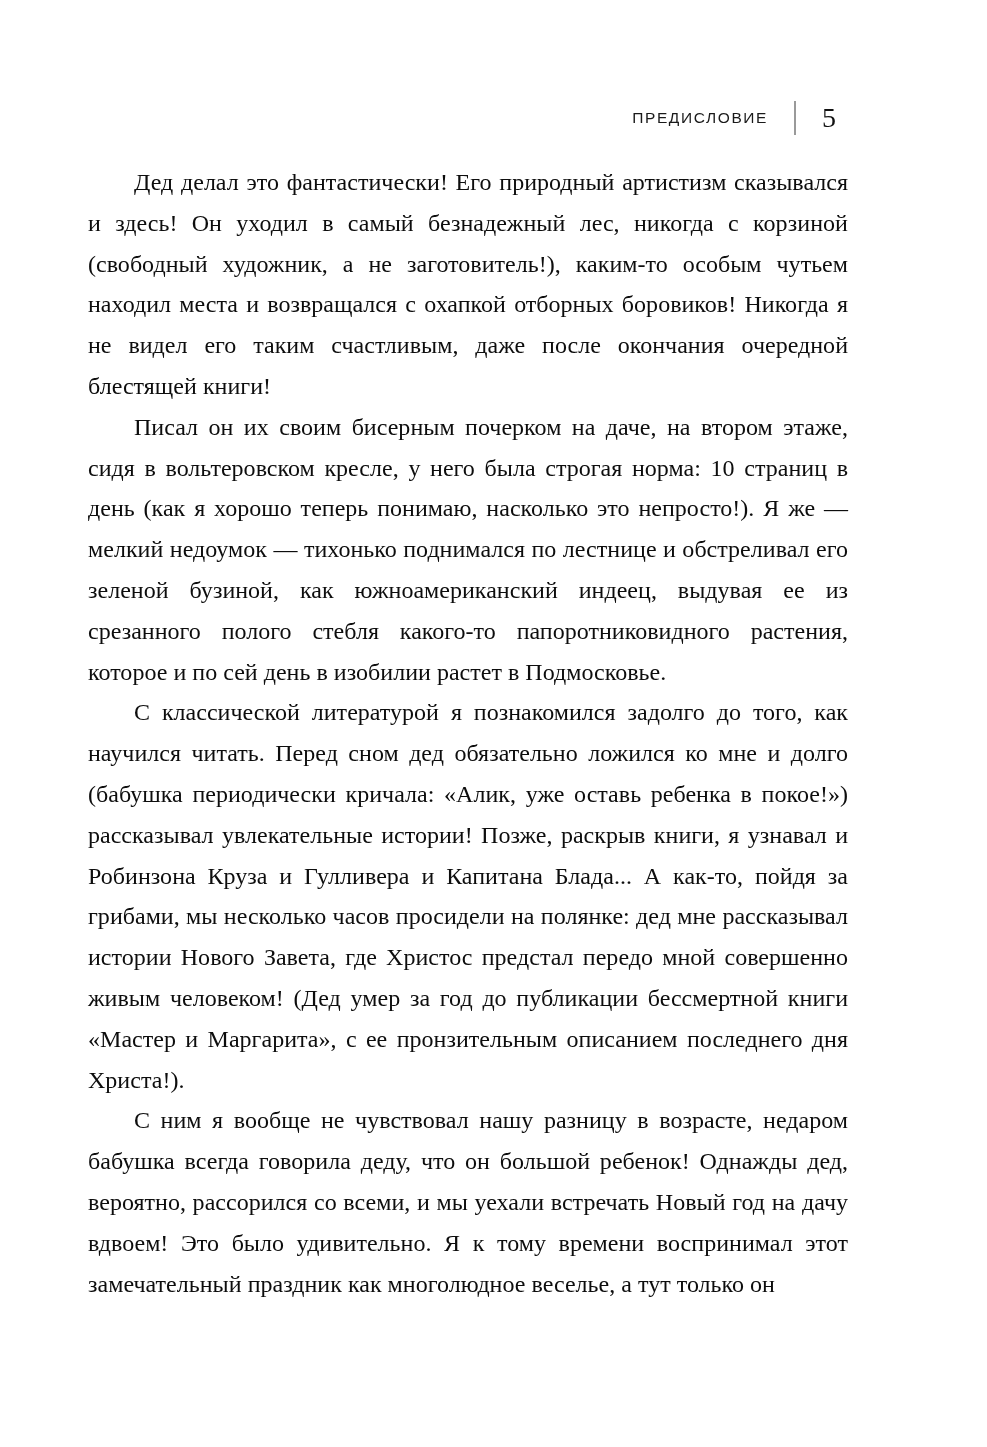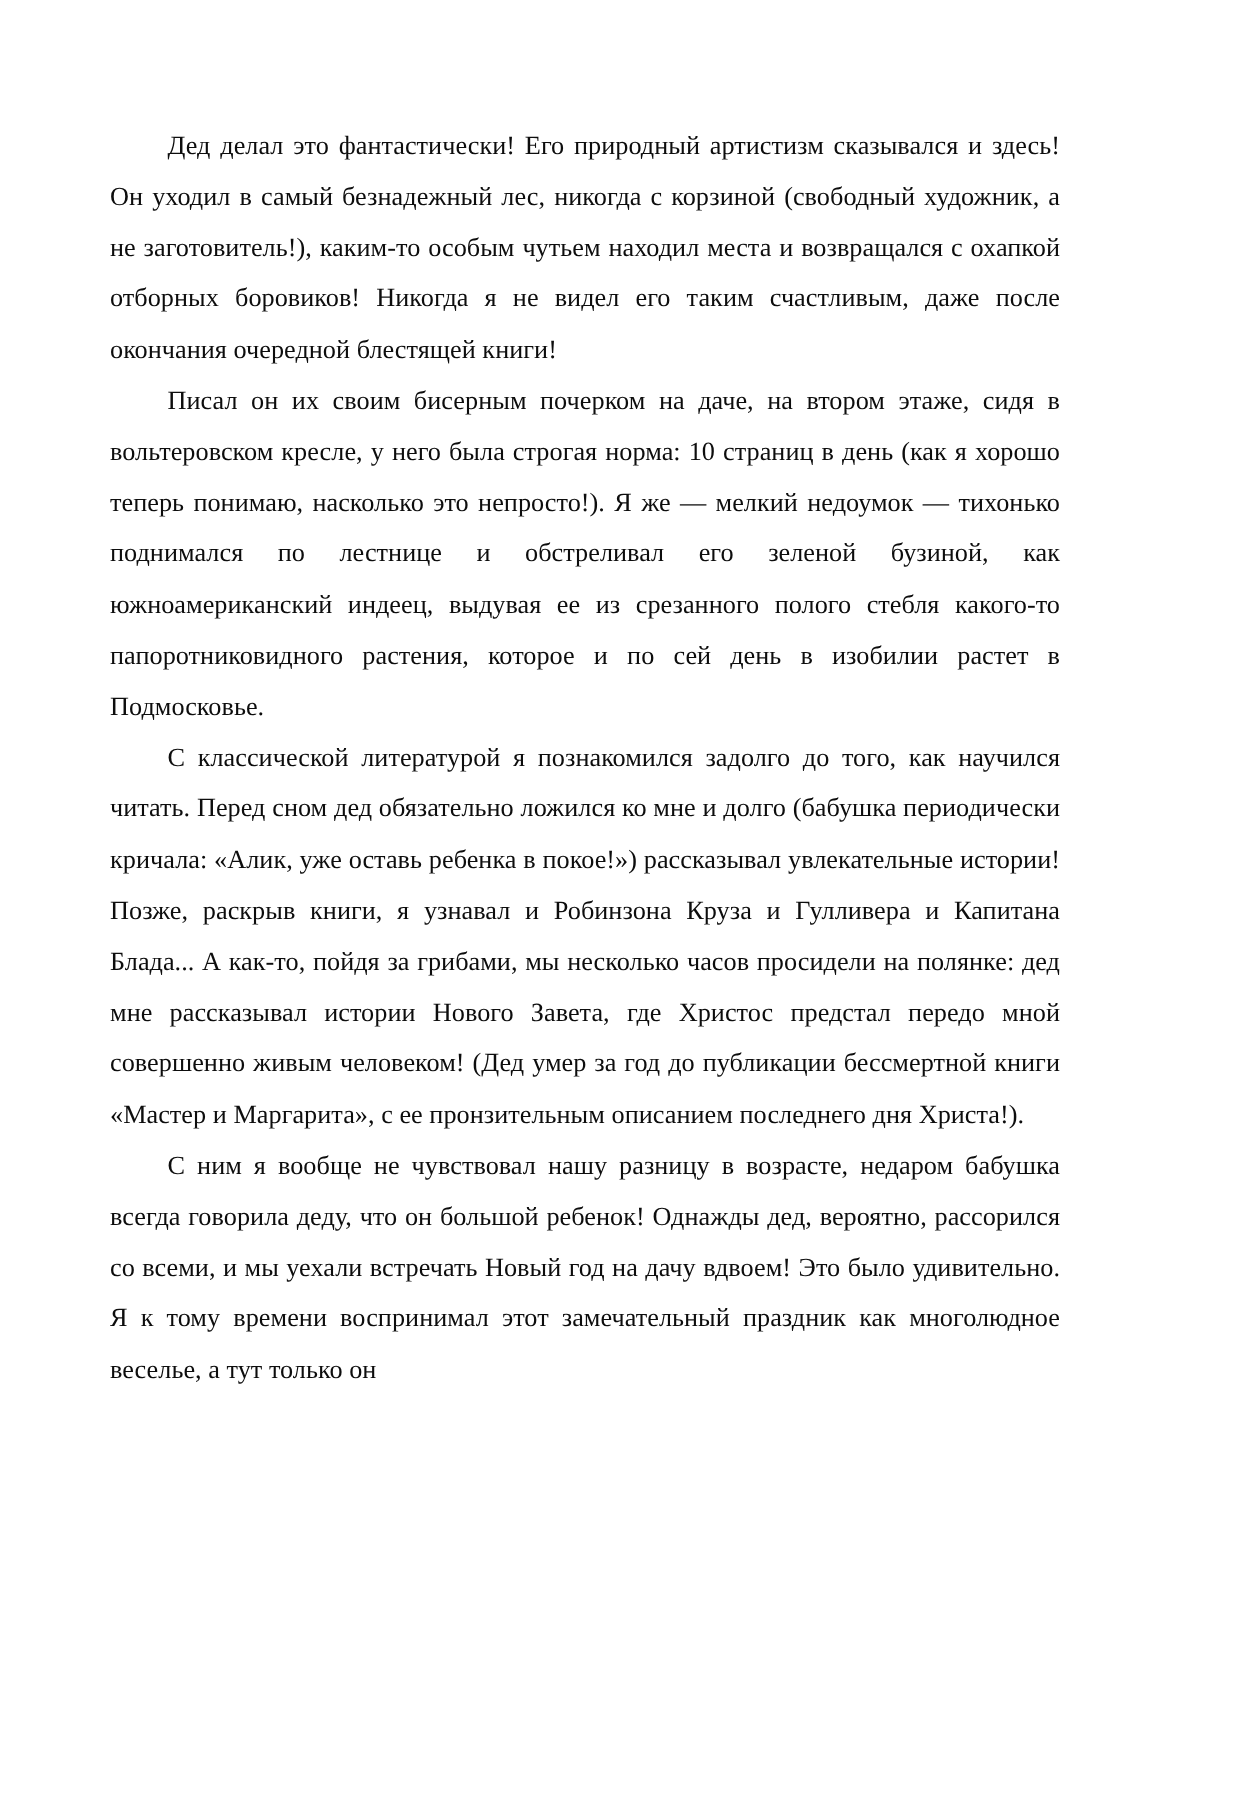--- a/index.html
+++ b/index.html
@@ -52,40 +52,45 @@
   }
   .page-number {
     font-family: "Liberation Serif", serif;
     font-size: 28px;
     color: #111111;
     min-width: 26px;
     text-align: left;
   }
   .body-text p {
     margin: 0;
-    font-size: 21px;
+    font-size: 24px;
     line-height: 40.8px;
     text-align: justify;
     text-indent: 46px;
     text-justify: inter-word;
     hyphens: manual;
     -webkit-hyphens: manual;
     color: #0d0d0d;
     letter-spacing: 0.02px;
   }
   .body-text p + p {
     margin-top: 0;
   }
 </style>
 </head>
 <body>
 
 <div class="page">
   <div class="content">
 
+    <div class="header">
+      <div class="running-title">ПРЕДИСЛОВИЕ</div>
+      <div class="header-rule"></div>
+      <div class="page-number">5</div>
+    </div>
 
     <div class="body-text">
       <p>Дед делал это фантастически! Его природный артистизм сказывался и здесь! Он уходил в самый безнадежный лес, никогда с корзиной (свободный художник, а не заготовитель!), каким-то особым чутьем находил места и возвращался с охапкой отборных боровиков! Никогда я не видел его таким счастливым, даже после окончания очередной блестящей книги!</p>
       <p>Писал он их своим бисерным почерком на даче, на втором этаже, сидя в вольтеровском кресле, у него была строгая норма: 10 страниц в день (как я хорошо теперь понимаю, насколько это непросто!). Я же — мелкий недоумок — тихонько поднимался по лестнице и обстреливал его зеленой бузиной, как южноамериканский индеец, выдувая ее из срезанного полого стебля какого-то папоротниковидного растения, которое и по сей день в изобилии растет в Подмосковье.</p>
       <p>С классической литературой я познакомился задолго до того, как научился читать. Перед сном дед обязательно ложился ко мне и долго (бабушка периодически кричала: «Алик, уже оставь ребенка в покое!») рассказывал увлекательные истории! Позже, раскрыв книги, я узнавал и Робинзона Круза и Гулливера и Капитана Блада... А как-то, пойдя за грибами, мы несколько часов просидели на полянке: дед мне рассказывал истории Нового Завета, где Христос предстал передо мной совершенно живым человеком! (Дед умер за год до публикации бессмертной книги «Мастер и Маргарита», с ее пронзительным описанием последнего дня Христа!).</p>
       <p>С ним я вообще не чувствовал нашу разницу в возрасте, недаром бабушка всегда говорила деду, что он большой ребенок! Однажды дед, вероятно, рассорился со всеми, и мы уехали встречать Новый год на дачу вдвоем! Это было удивительно. Я к тому времени воспринимал этот замечательный праздник как многолюдное веселье, а тут только он</p>
     </div>
 
   </div>
 </div>

